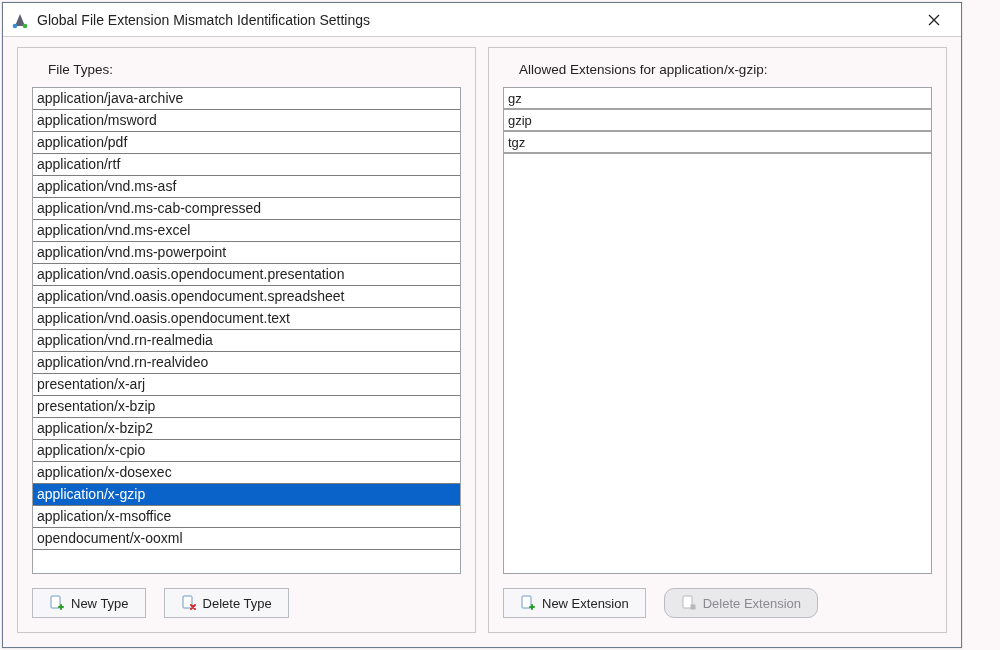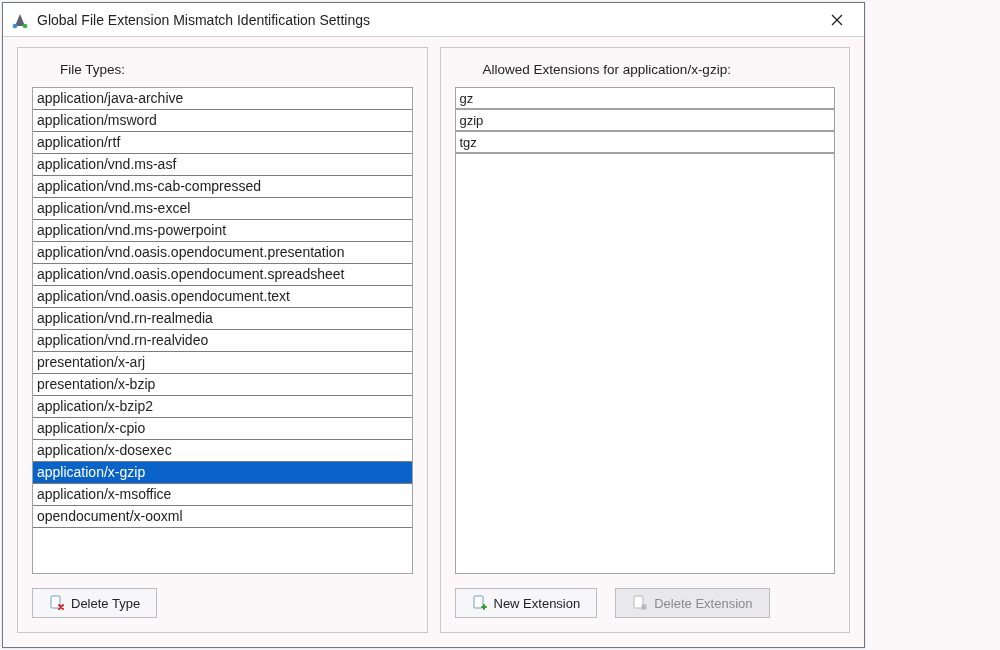--- a/index.html
+++ b/index.html
@@ -5,21 +5,21 @@
     * { box-sizing: border-box; margin: 0; padding: 0; }
     body {
       font-family: "Segoe UI", Tahoma, sans-serif;
       font-size: 13px;
       background: #fcf8fa;
       width: 1000px;
       height: 650px;
       overflow: hidden;
     }
     .window {
-      width: 863px;
+      width: 960px;
       height: 646px;
       margin: 2px;
       background: #fcf8fa;
       border: 1px solid #6b7a8f;
       display: flex;
       flex-direction: column;
       box-shadow: 0 0 0 1px rgba(0,0,0,0.05);
     }
     .titlebar {
       height: 34px;
@@ -57,21 +57,21 @@
       flex: 1;
       display: flex;
       flex-direction: column;
       border: 1px solid #c8c8cc;
       padding: 12px 14px 14px 14px;
       background: #fcf8fa;
     }
     .pane-label {
       font-size: 13.5px;
       color: #222;
-      margin: 2px 0 10px 28px;
+      margin: 2px 0 10px 16px;
     }
 
     .listbox-wrap {
       flex: 1;
       border: 1px solid #9fa3a8;
       background: #ffffff;
       overflow: hidden;
       position: relative;
     }
     .listbox {
@@ -124,20 +124,21 @@
       background:#f7f7f9;
       border:1px solid #b9bcc0;
       color:#222;
       font-size:13px;
       cursor:pointer;
     }
     .btn.disabled {
       background:#e9e9ec;
       color:#8a8a8f;
       cursor:default;
+      border-radius:10px;
     }
     .btn .ico {
       width:16px;height:16px;
       display:inline-flex;align-items:center;justify-content:center;
     }
   </style>
 </head>
 <body>
 
 <div class="window">
@@ -159,20 +160,21 @@
   </div>
 
   <div class="content">
 
     <div class="pane">
       <div class="pane-label">File Types:</div>
       <div class="listbox-wrap">
         <div class="listbox" id="file-types-list">
             <div class="row">application/java-archive</div>
             <div class="row">application/msword</div>
+            <div class="row">application/pdf</div>
             <div class="row">application/rtf</div>
             <div class="row">application/vnd.ms-asf</div>
             <div class="row">application/vnd.ms-cab-compressed</div>
             <div class="row">application/vnd.ms-excel</div>
             <div class="row">application/vnd.ms-powerpoint</div>
             <div class="row">application/vnd.oasis.opendocument.presentation</div>
             <div class="row">application/vnd.oasis.opendocument.spreadsheet</div>
             <div class="row">application/vnd.oasis.opendocument.text</div>
             <div class="row">application/vnd.rn-realmedia</div>
             <div class="row">application/vnd.rn-realvideo</div>
@@ -184,20 +186,29 @@
             <div class="row selected">application/x-gzip</div>
             <div class="row">application/x-msoffice</div>
             <div class="row">opendocument/x-ooxml</div>
           </div>
       </div>
       <div class="btnbar">
         <button class="btn">
           <span class="ico">
             <svg width="16" height="16" viewBox="0 0 16 16">
               <rect x="2" y="1" width="9" height="12" rx="1" fill="#fff" stroke="#6e9bc9"></rect>
+              <path d="M10 12 h4 M12 10 v4" stroke="#2a9d2a" stroke-width="2" stroke-linecap="round"></path>
+            </svg>
+          </span>
+          <span>New Type</span>
+        </button>
+        <button class="btn">
+          <span class="ico">
+            <svg width="16" height="16" viewBox="0 0 16 16">
+              <rect x="2" y="1" width="9" height="12" rx="1" fill="#fff" stroke="#6e9bc9"></rect>
               <path d="M10 10 l4 4 M14 10 l-4 4" stroke="#d62828" stroke-width="2" stroke-linecap="round"></path>
             </svg>
           </span>
           <span>Delete Type</span>
         </button>
       </div>
     </div>
 
     <div class="pane">
       <div class="pane-label">

